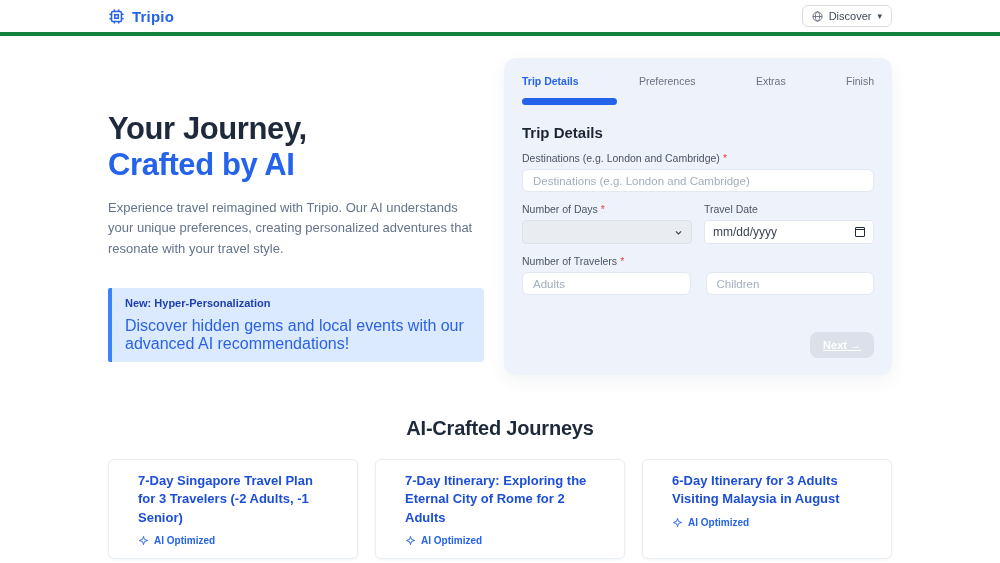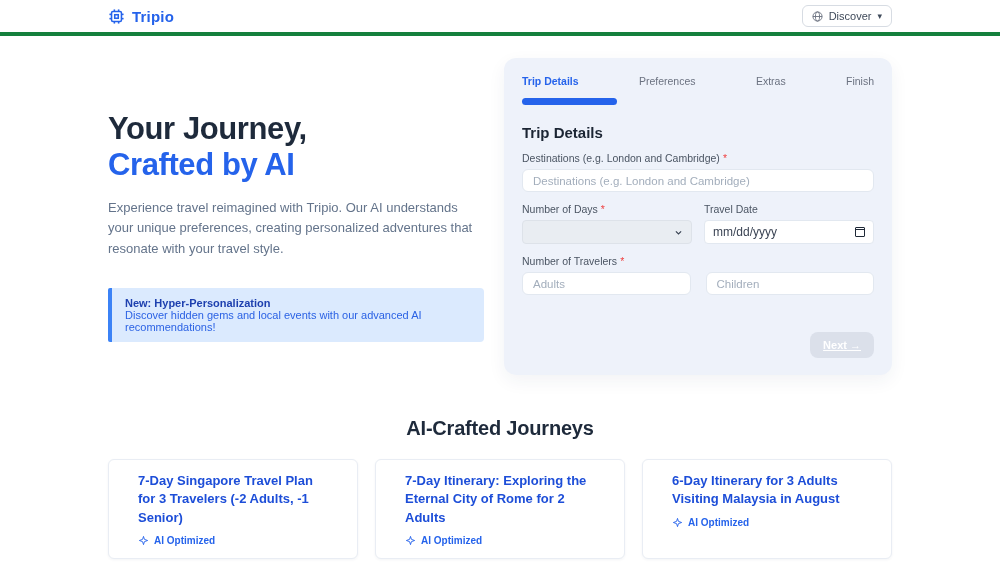--- a/index.html
+++ b/index.html
@@ -18,21 +18,21 @@
 
   
   .hero { display:flex; justify-content:space-between; padding:22px 108px 0 108px; }
   .hero-left { width:385px; padding-top:53px; }
   .hero h1 { font-size:31px; line-height:1.16; font-weight:bold; color:#1e2a3b; letter-spacing:-.4px; }
   .hero h1 .accent { color:#2563eb; }
   .hero-desc { margin-top:15px; font-size:13px; line-height:1.58; color:#64748b; width:375px; }
   .callout { margin-top:28px; width:376px; background:#dbeafe; border-left:4px solid #3b82f6;
     border-radius:2px 4px 4px 2px; padding:9px 13px; }
   .callout-title { font-size:11px; font-weight:bold; color:#1e40af; }
-  .callout-body { margin-top:0; font-size:11px; color:#2b62e4; }
+  .callout-body { margin-top:8px; font-size:16px; color:#2b62e4; }
 
   
   .wizard { width:388px; height:317px; background:#eef2fa; border-radius:12px;
     box-shadow:0 6px 18px rgba(30,50,90,.06); padding:17px 18px; display:flex; flex-direction:column; }
   .steps { display:flex; justify-content:space-between; align-items:center; }
   .step { font-size:10.5px; color:#6b7280; cursor:pointer; }
   .step.active { color:#2563eb; font-weight:bold; }
   .progress-fill { margin-top:11px; width:27%; height:7px; border-radius:99px; background:#2563eb; }
   .wizard h2 { margin-top:19px; font-size:15px; font-weight:bold; color:#1b2533; }
   .f-label { display:block; margin-top:11px; margin-bottom:5px; font-size:10.5px; color:#4b5563; }

